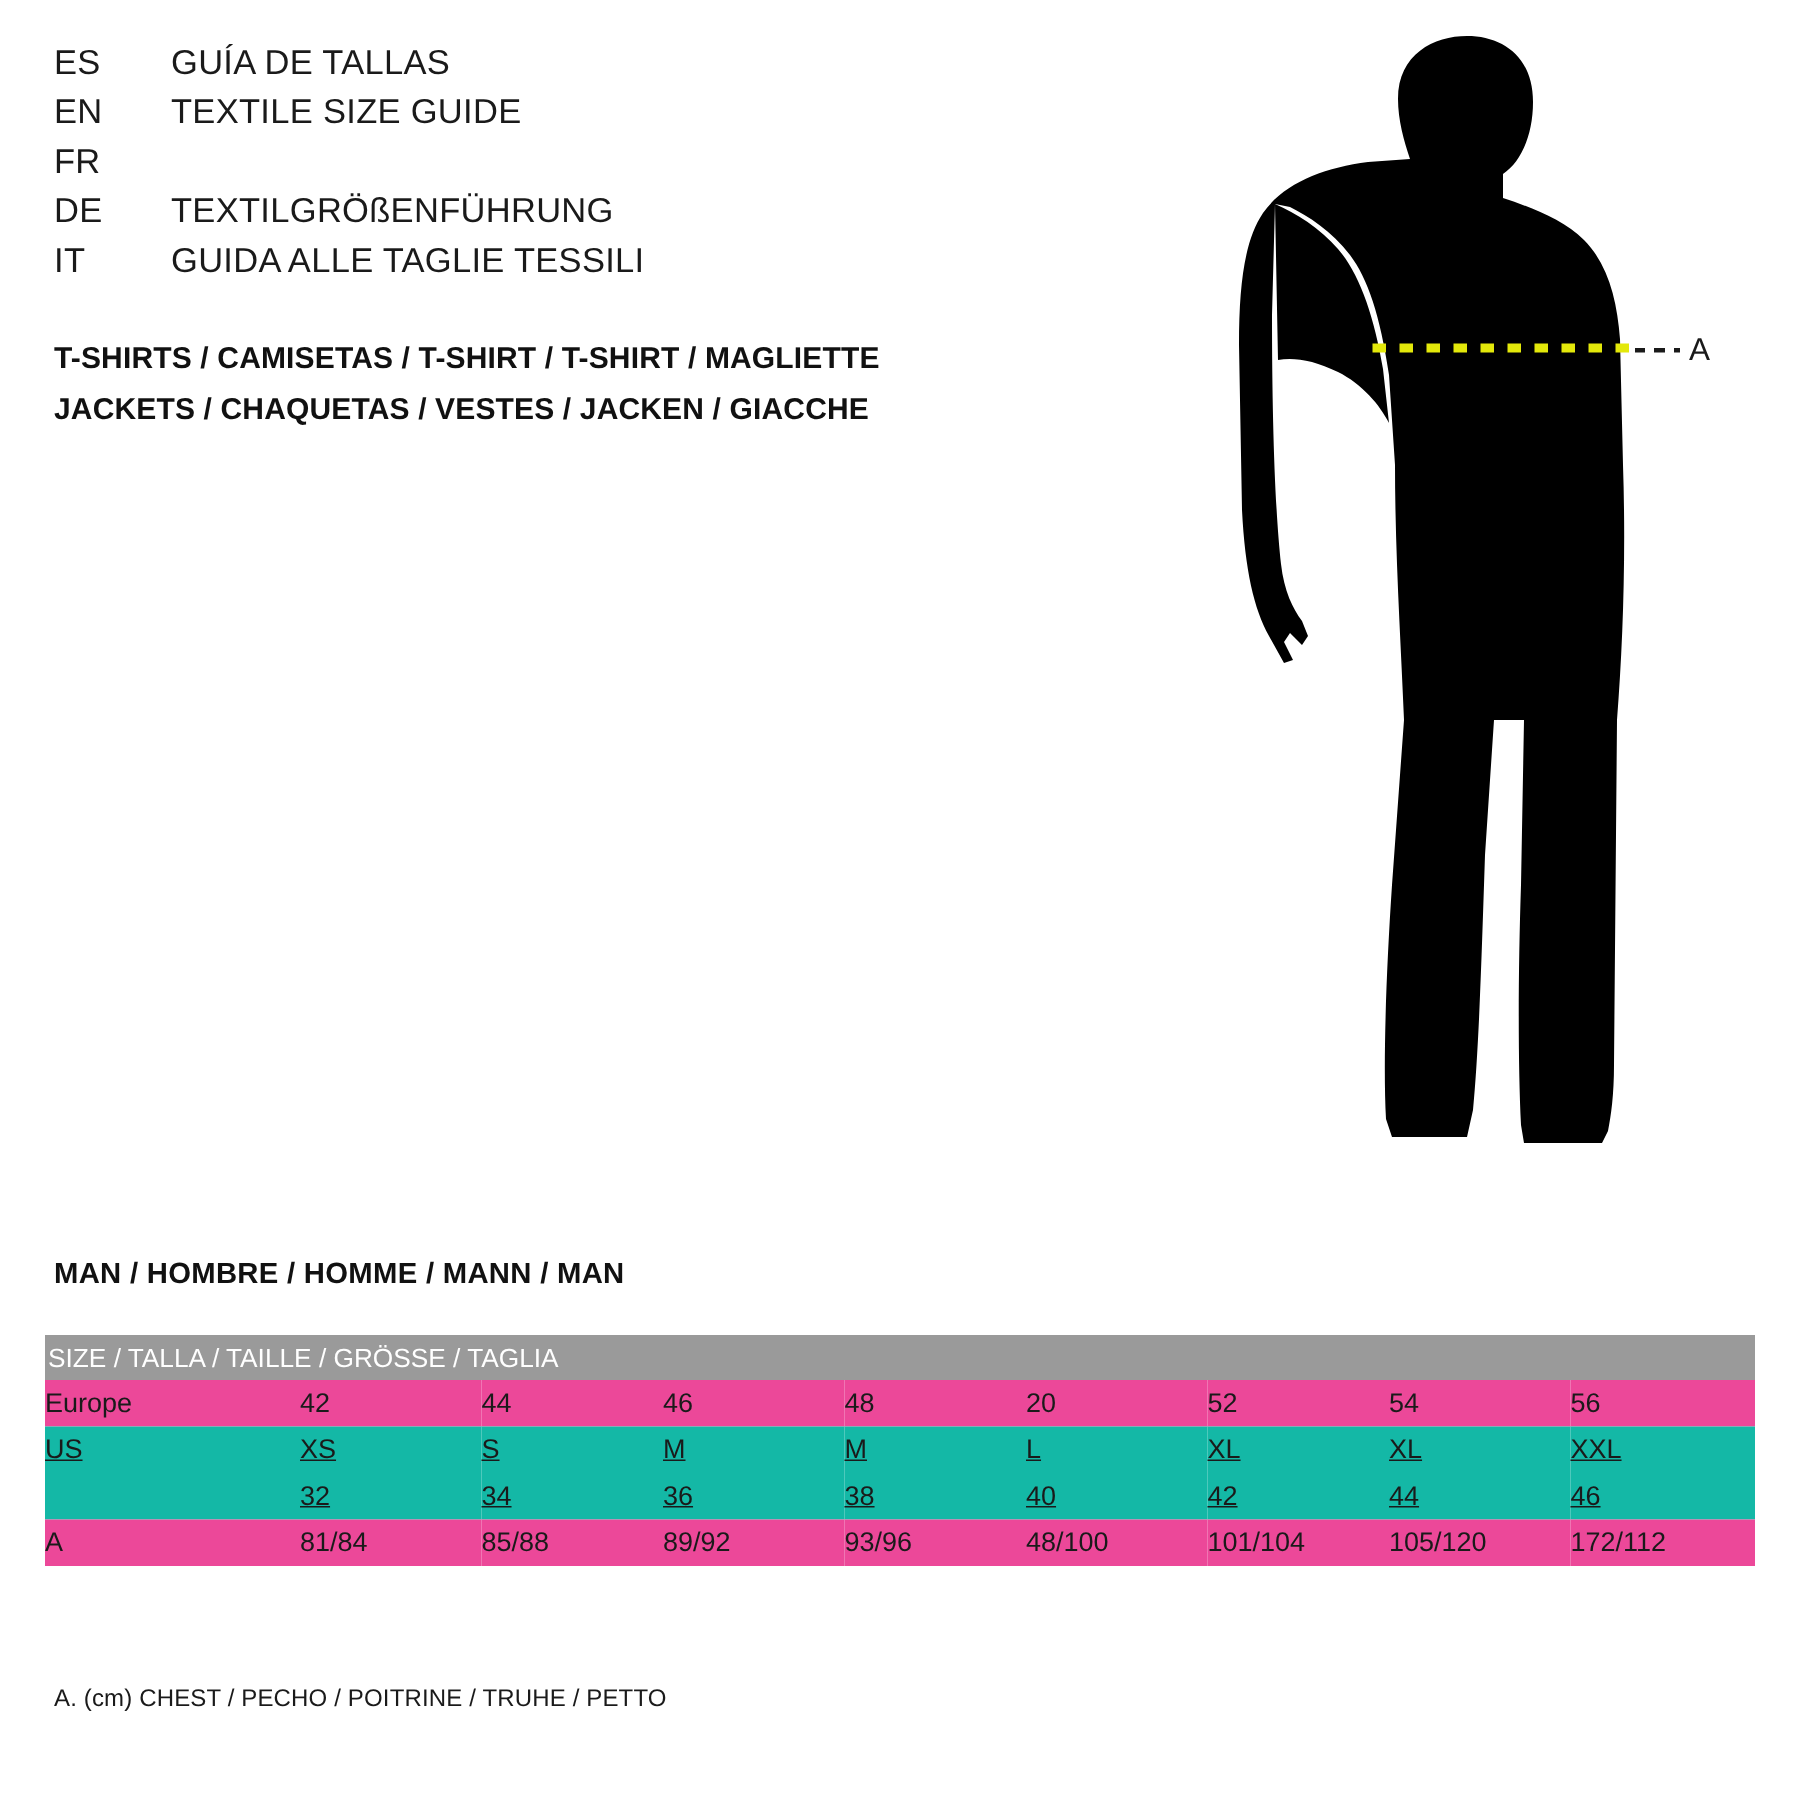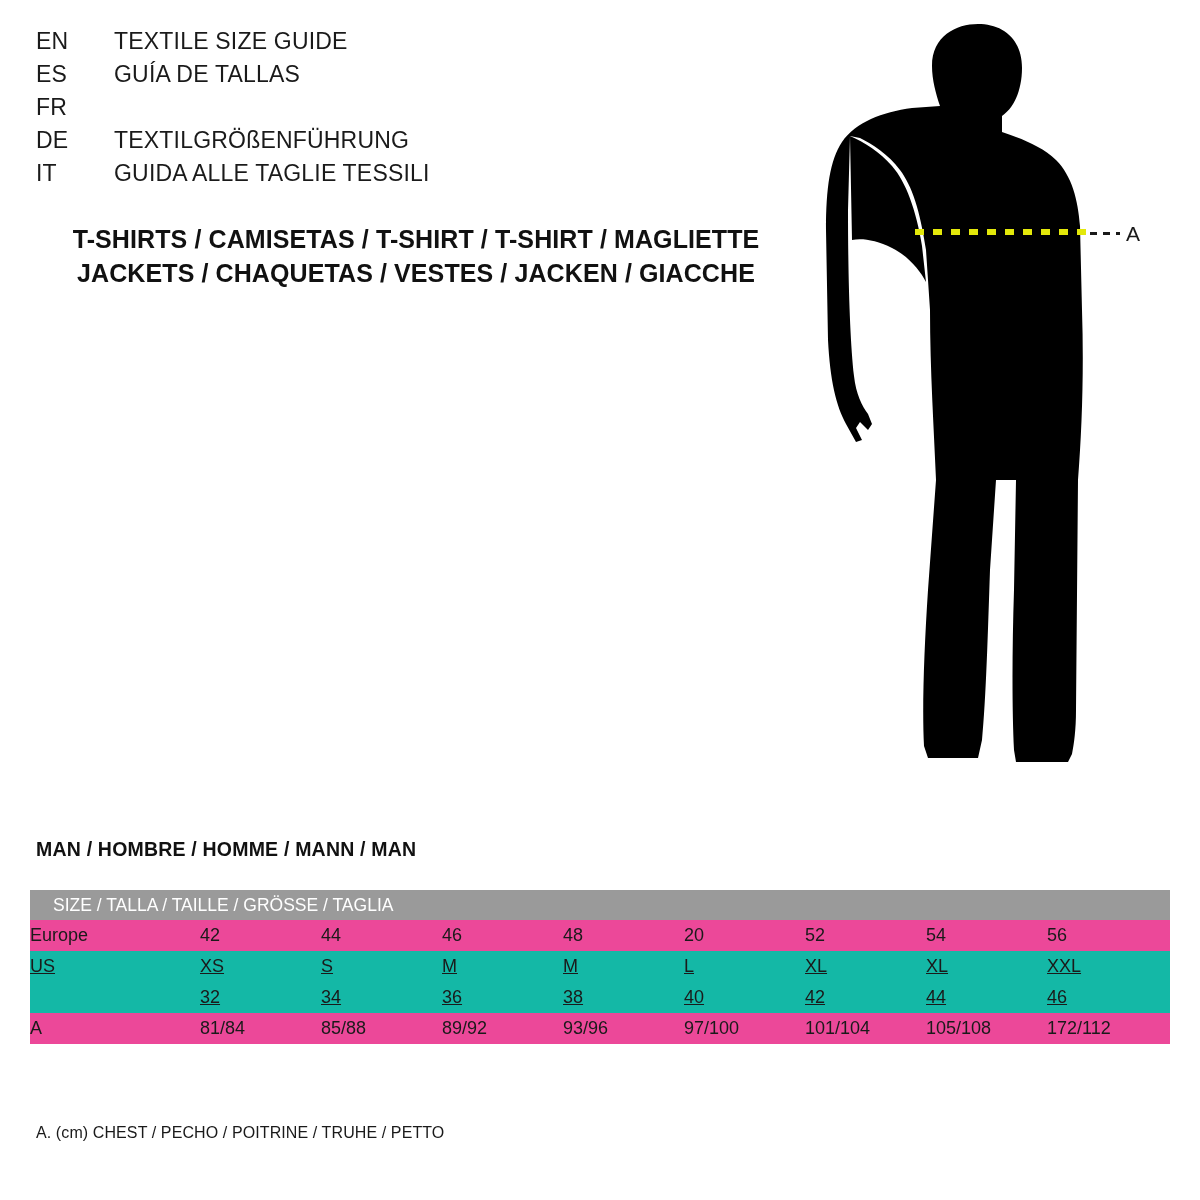--- a/index.html
+++ b/index.html
@@ -40,27 +40,26 @@
     color: #1a1a1a;
   }
 
   #category-block {
     position: absolute;
     left: 36px;
     top: 222px;
     width: 760px;
   }
   .category-line {
-    font-size: 25px;
+    font-size: 20px;
     font-weight: bold;
     letter-spacing: 0.1px;
     line-height: 34px;
     color: #111111;
     white-space: nowrap;
-    text-align: center;
   }
 
   
   #figure {
     position: absolute;
     left: 820px;
     top: 10px;
     width: 360px;
     height: 790px;
   }
@@ -105,21 +104,21 @@
   #size-table td {
     height: 31px;
     font-size: 18px;
     color: #1a1a1a;
     padding: 0;
   }
   #size-table tr.header-row td {
     background: #9a9a9a;
     color: #ffffff;
     font-size: 17.5px;
-    padding-left: 23px;
+    padding-left: 2px;
     height: 30px;
   }
   #size-table tr.shade td { background: #14b8a6; text-decoration: underline; }
   #size-table tr.plain td { background: #ec4899; }
   .lbl-cell {
     padding-left: 10px;
     text-align: left;
   }
   .val-cell { }
 
@@ -131,26 +130,26 @@
     color: #1a1a1a;
     letter-spacing: 0.1px;
     text-align: right;
   }
 </style>
 </head>
 <body>
 
 <div id="lang-block">
   <div class="lang-row">
+    <div class="lang-code">ES</div>
+    <div class="lang-text">GUÍA DE TALLAS</div>
+  </div>
+  <div class="lang-row">
     <div class="lang-code">EN</div>
     <div class="lang-text">TEXTILE SIZE GUIDE</div>
-  </div>
-  <div class="lang-row">
-    <div class="lang-code">ES</div>
-    <div class="lang-text">GUÍA DE TALLAS</div>
   </div>
   <div class="lang-row">
     <div class="lang-code">FR</div>
   </div>
   <div class="lang-row">
     <div class="lang-code">DE</div>
     <div class="lang-text">TEXTILGRÖßENFÜHRUNG</div>
   </div>
   <div class="lang-row">
     <div class="lang-code">IT</div>
@@ -252,21 +251,21 @@
       <td class="val-cell">44</td>
       <td class="val-cell">46</td>
     </tr>
 
     <tr class="plain">
       <td class="lbl-cell">A</td>
       <td class="val-cell">81/84</td>
       <td class="val-cell">85/88</td>
       <td class="val-cell">89/92</td>
       <td class="val-cell">93/96</td>
-      <td class="val-cell">97/100</td>
+      <td class="val-cell">48/100</td>
       <td class="val-cell">101/104</td>
-      <td class="val-cell">105/108</td>
+      <td class="val-cell">105/120</td>
       <td class="val-cell">172/112</td>
     </tr>
   </tbody>
 </table>
 
 <div id="footnote">A. (cm) CHEST / PECHO / POITRINE / TRUHE / PETTO</div>
 
 </body></html>

